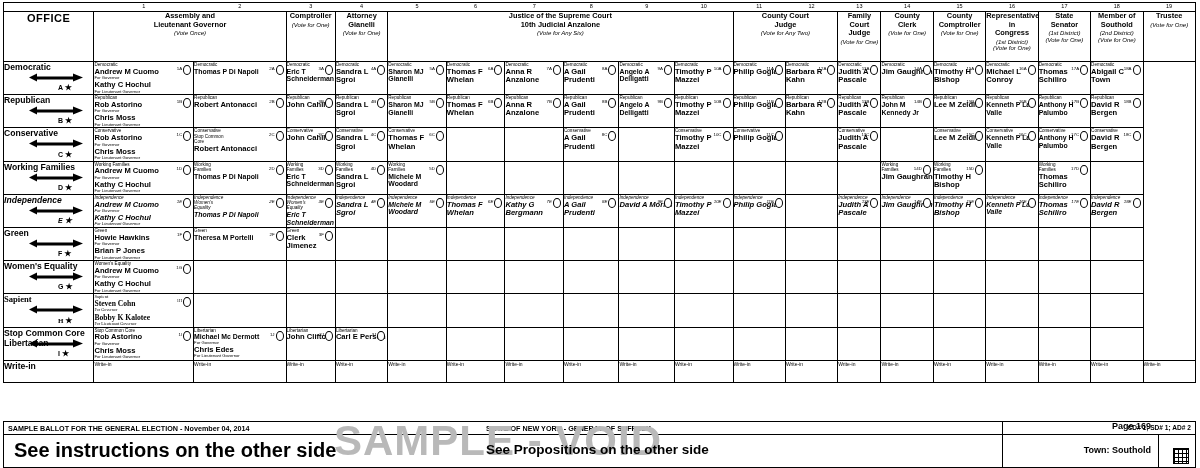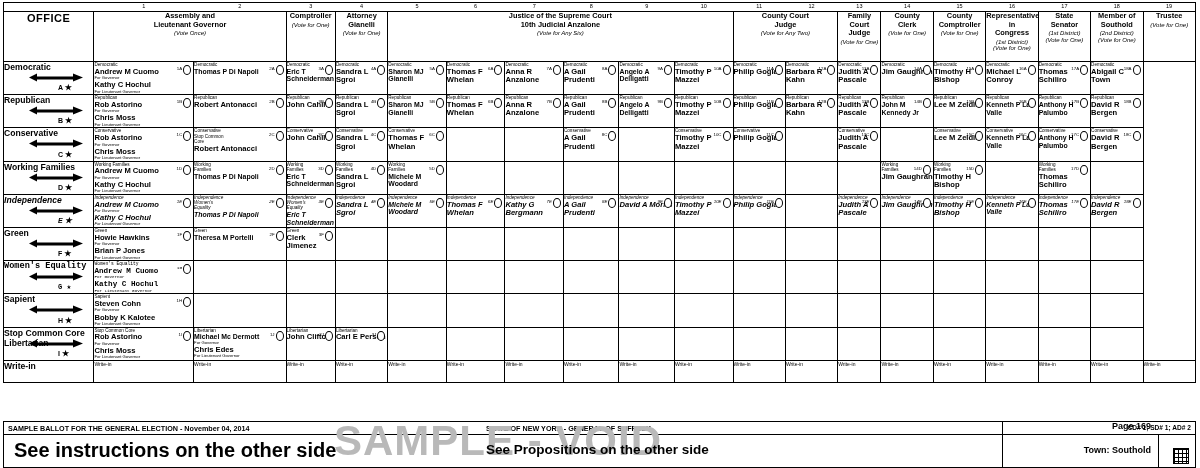--- a/index.html
+++ b/index.html
@@ -815,21 +815,21 @@
           <td class="cand"></td>
           <td class="cand"></td>
           <td class="cand"></td>
           <td class="cand"></td>
           <td class="cand"></td>
           <td class="cand"></td>
           <td class="cand"></td>
           <td class="cand"></td>
           <td class="cand"></td>
         </tr>
-        <tr style="height: 26px; font-family: Liberation Mono, monospace;">
+        <tr style="height: 26px;">
           <td class="party-cell">
             <div class="party-name" style="white-space: pre-line;">Women's Equality</div>
             <div class="party-letter">G <span class="star">★</span></div>
             <div class="party-arrow">
               <div class="tail"></div>
               <div class="shaft"></div>
               <div class="head"></div>
             </div>
           </td>
           <td class="cand gov">
@@ -852,21 +852,21 @@
           <td class="cand"></td>
           <td class="cand"></td>
           <td class="cand"></td>
           <td class="cand"></td>
           <td class="cand"></td>
           <td class="cand"></td>
           <td class="cand"></td>
           <td class="cand"></td>
           <td class="cand"></td>
         </tr>
-        <tr style="height: 26px;">
+        <tr style="height: 26px; font-family: Liberation Serif, serif;">
           <td class="party-cell">
             <div class="party-name" style="white-space: pre-line;">Sapient</div>
             <div class="party-letter">H <span class="star">★</span></div>
             <div class="party-arrow">
               <div class="tail"></div>
               <div class="shaft"></div>
               <div class="head"></div>
             </div>
           </td>
           <td class="cand gov">

